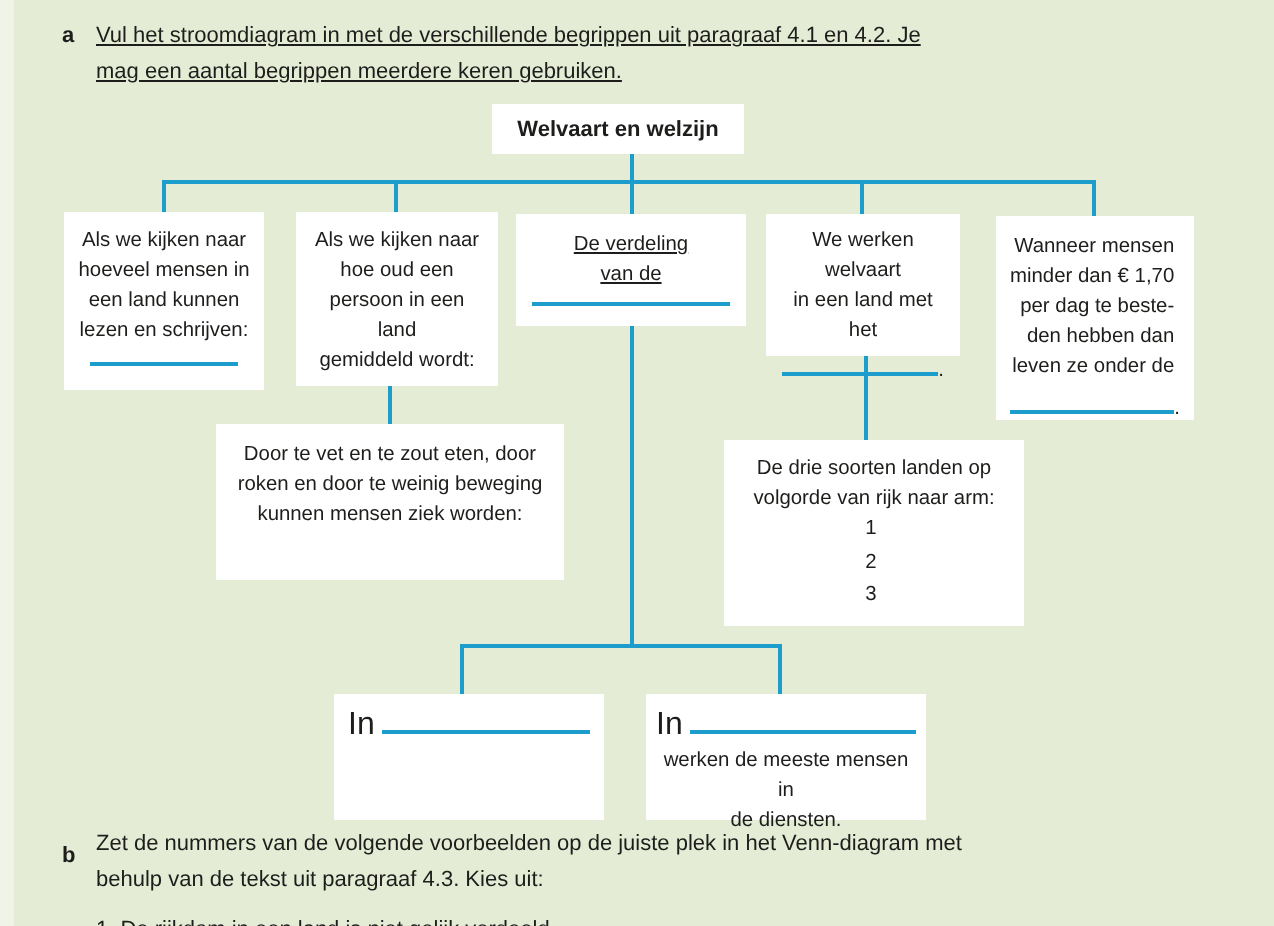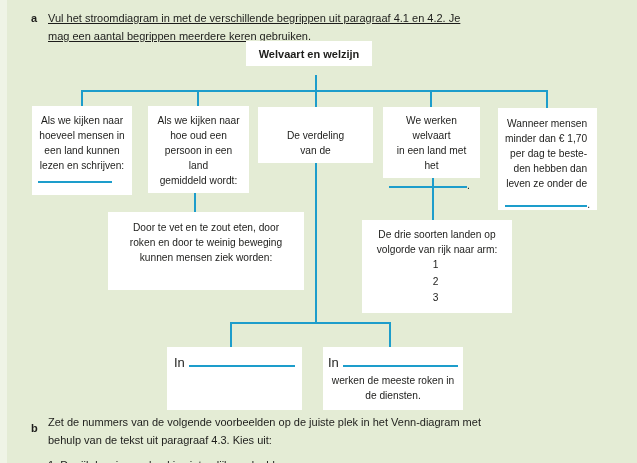--- a/index.html
+++ b/index.html
@@ -41,20 +41,21 @@
   
   .conn { position: absolute; background: var(--line); }
   
   .fc-box {
     position: absolute;
     background: var(--box);
     font-size: 10.2px;
     line-height: 15px;
     display: flex;
     flex-direction: column;
+    align-items: center;
     text-align: center;
   }
   .fc-box .txt { white-space: pre-line; }
   .root-box {
     position: absolute;
     background: var(--box);
     display: flex;
     align-items: center;
     justify-content: center;
     font-size: 11px;
@@ -72,35 +73,35 @@
   }
   .blank-row .blank { flex: 1; margin-bottom: 3px; }
   .num { font-size: 10.2px; line-height: 16px; margin-right: 3px; }
   .suffix { font-size: 10.2px; line-height: 10px; }
 
   
   #box-literacy   { left: 32px;  top: 106px; width: 100px; height: 89px;  padding: 7px 6px; }
   #box-literacy .blank { width: 74px; margin-top: 8px; }
   #box-life      { left: 148px; top: 106px; width: 101px; height: 87px;  padding: 7px 6px; }
   #box-life .blank { width: 80px; margin-top: 8px; }
-  #box-distribution { left: 258px; top: 107px; width: 115px; height: 56px; padding: 21px 8px; }
+  #box-distribution { left: 258px; top: 107px; width: 115px; height: 56px; padding: 8px 8px; text-decoration: underline; }
   #box-distribution .blank { width: 99px; margin-top: 6px; }
   #box-measure   { left: 383px; top: 107px; width: 97px;  height: 71px;  padding: 6px 6px; }
   #box-measure .m-row { display: flex; align-items: flex-end; margin-top: 8px; }
   #box-measure .blank { width: 78px; margin-bottom: 3px; }
   #box-poverty   { left: 498px; top: 108px; width: 99px;  height: 102px; padding: 8px 7px; align-items: flex-start; text-align: right; }
   #box-poverty .blank-row { margin-top: 9px; }
-  #box-illness   { left: 108px; top: 212px; width: 196px; height: 78px;  padding: 8px 6px; gap: 12px; }
+  #box-illness   { left: 108px; top: 212px; width: 174px; height: 78px;  padding: 8px 6px; gap: 12px; }
   #box-illness .blank { width: 105px; margin-top: 13px; }
   #box-countries { left: 362px; top: 220px; width: 150px; height: 93px;  padding: 7px 8px; align-items: center; }
   #box-countries .row { display: flex; align-items: flex-end; height: 18px; text-align: left; }
   #box-agri      { left: 167px; top: 347px; width: 135px; height: 63px;  padding: 8px 7px; }
   #box-services  { left: 323px; top: 347px; width: 140px; height: 63px;  padding: 8px 5px; }
   .in-row { display: flex; align-items: flex-end; width: 100%; }
-  .in-row .prefix { font-size: 13px; line-height: 15px; margin-right: 4px; }
+  .in-row .prefix { font-size: 16px; line-height: 15px; margin-right: 4px; }
   .in-row .blank { flex: 1; margin-bottom: 3px; }
   .bottom-txt { white-space: pre-line; margin-top: 3px; }
 </style>
 </head>
 <body>
 
 <div class="page">
   <div class="edge-strip"></div>
 
   <span class="ex-label" style="left:31px; top:9px;">a</span>
@@ -114,21 +115,21 @@
   <div class="conn" style="left:315px; top:91px; width:2px; height:17px;"></div>
   <div class="conn" style="left:430px; top:91px; width:2px; height:17px;"></div>
   <div class="conn" style="left:546px; top:91px; width:2px; height:18px;"></div>
   <div class="conn" style="left:194px; top:193px; width:2px; height:20px;"></div>
   <div class="conn" style="left:432px; top:178px; width:2px; height:43px;"></div>
   <div class="conn" style="left:315px; top:163px; width:2px; height:161px;"></div>
   <div class="conn" style="left:230px; top:322px; width:161px; height:2px;"></div>
   <div class="conn" style="left:230px; top:324px; width:2px; height:24px;"></div>
   <div class="conn" style="left:389px; top:324px; width:2px; height:24px;"></div>
 
-  <div class="root-box" style="left:246px; top:41px; width:126px; height:25px;">
+  <div class="root-box" style="left:246px; top:52px; width:126px; height:25px;">
     <span>Welvaart en welzijn</span>
   </div>
 
   <div class="fc-box" id="box-literacy">
     <span class="txt">Als we kijken naar
 hoeveel mensen in
 een land kunnen
 lezen en schrijven:</span>
     <span class="blank"></span>
   </div>
@@ -198,21 +199,21 @@
       <span class="prefix">In</span>
       <span class="blank"></span>
     </span>
   </div>
 
   <div class="fc-box" id="box-services">
     <span class="in-row">
       <span class="prefix">In</span>
       <span class="blank"></span>
     </span>
-    <span class="txt bottom-txt">werken de meeste roken in
+    <span class="txt bottom-txt">werken de meeste mensen in
 de diensten.</span>
   </div>
 
   <span class="ex-label" style="left:31px; top:419px;">b</span>
   <div class="ex-text" style="left:48px; top:413px;">Zet de nummers van de volgende voorbeelden op de juiste plek in het Venn-diagram met
 behulp van de tekst uit paragraaf 4.3. Kies uit:</div>
   <div class="ex-text" style="left:48px; top:456px;">1. De rijkdom in een land is niet gelijk verdeeld</div>
 </div>
 
 </body></html>

